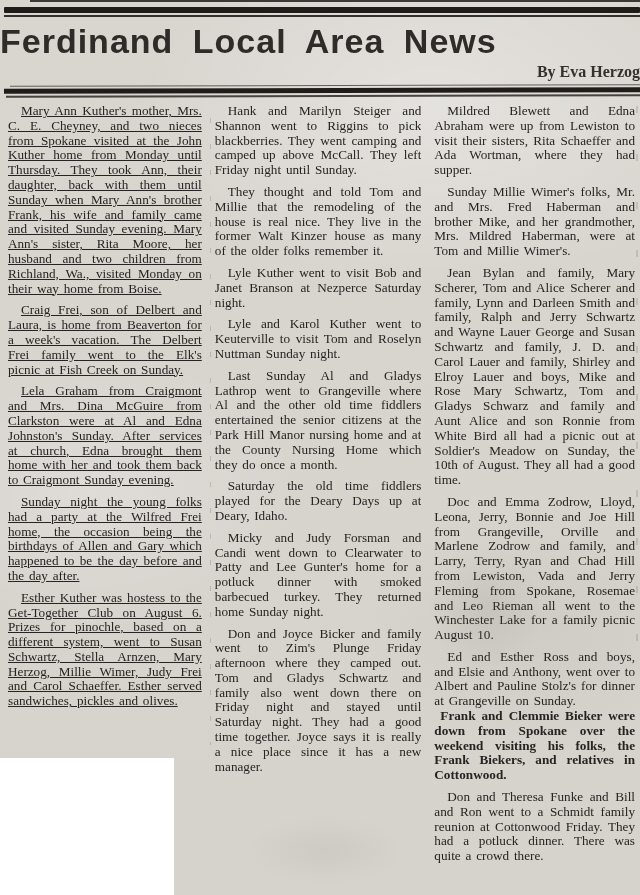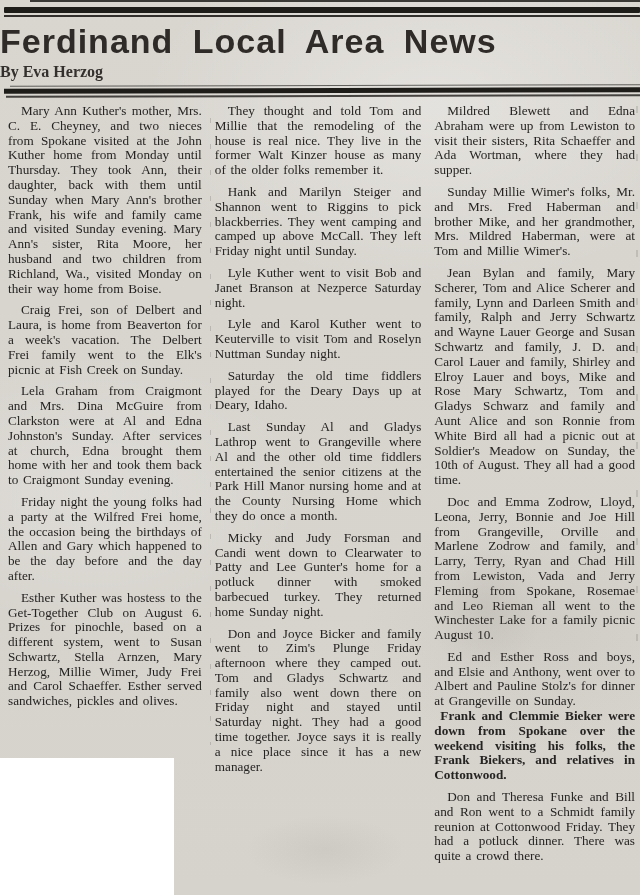--- a/index.html
+++ b/index.html
@@ -40,37 +40,38 @@
     font-weight: 700;
     font-size: 34px;
     line-height: 40px;
     letter-spacing: 1px;
     word-spacing: 9px;
     color: #2e2b28;
   }
   .byline {
     position: absolute;
     top: 62px; left: 0; right: 0;
-    text-align: left;
+    text-align: right;
     font-family: "Liberation Serif", serif;
     font-weight: 600;
     font-size: 16px;
     line-height: 20px;
     color: #33302d;
+    padding-left: 28px;
   }
 
   
   .columns {
     position: absolute;
     top: 104px; left: 8px; right: 5px; bottom: 0;
     display: flex;
     gap: 13px;
   }
   .col { overflow: hidden; }
-  .col-1 { width: 197px; }
+  .col-1 { width: 197px; text-decoration: underline; }
   .col-2 { width: 210px; }
   .col-3 { width: 204px; }
   .col p {
     margin: 0;
     text-align: justify;
     text-indent: 13px;
     font-size: 13.2px;
     line-height: 14.8px;
     word-spacing: 1.5px;
     color: #262422;
@@ -136,31 +137,31 @@
   <div class="rule rule-thin-b"></div>
   <div class="rule rule-thick-b"></div>
   <div class="rule rule-thin-c"></div>
 
   <div class="columns">
 
     <div class="col col-1">
       <p>Mary Ann Kuther's mother, Mrs. C. E. Cheyney, and two nieces from Spokane visited at the John Kuther home from Monday until Thursday.  They took Ann, their daughter, back with them until Sunday when Mary Ann's brother Frank, his wife and family came and visited Sunday evening.  Mary Ann's sister, Rita Moore, her husband and two children from Richland, Wa., visited Monday on their way home from Boise.</p>
       <p>Craig Frei, son of Delbert and Laura, is home from Beaverton for a week's vacation.  The Delbert Frei family went to the Elk's picnic at Fish Creek on Sunday.</p>
       <p>Lela Graham from Craigmont and Mrs. Dina McGuire from Clarkston were at Al and Edna Johnston's Sunday.  After services at church, Edna brought them home with her and took them back to Craigmont Sunday evening.</p>
-      <p>Friday night the young folks had a party at the Wilfred Frei home, the occasion being the birthdays of Allen and Gary which happened to be the day before and the day after.</p>
+      <p>Sunday night the young folks had a party at the Wilfred Frei home, the occasion being the birthdays of Allen and Gary which happened to be the day before and the day after.</p>
       <p>Esther Kuther was hostess to the Get-Together Club on August 6.  Prizes for pinochle, based on a different system, went to Susan Schwartz, Stella Arnzen, Mary Herzog, Millie Wimer, Judy Frei and Carol Schaeffer.  Esther served sandwiches, pickles and olives.</p>
     </div>
 
     <div class="col col-2">
+      <p>Hank and Marilyn Steiger and Shannon went to Riggins to pick blackberries.  They went camping and camped up above McCall. They left Friday night until Sunday.</p>
       <p>They thought and told Tom and Millie that the remodeling of the house is real nice.  They live in the former Walt Kinzer house as many of the older folks remember it.</p>
-      <p>Hank and Marilyn Steiger and Shannon went to Riggins to pick blackberries.  They went camping and camped up above McCall. They left Friday night until Sunday.</p>
       <p>Lyle Kuther went to visit Bob and Janet Branson at Nezperce Saturday night.</p>
       <p>Lyle and Karol Kuther went to Keuterville to visit Tom and Roselyn Nuttman Sunday night.</p>
+      <p>Last Sunday Al and Gladys Lathrop went to Grangeville where Al and the other old time fiddlers entertained the senior citizens at the Park Hill Manor nursing home and at the County Nursing Home which they do once a month.</p>
       <p>Saturday the old time fiddlers played for the Deary Days up at Deary, Idaho.</p>
-      <p>Last Sunday Al and Gladys Lathrop went to Grangeville where Al and the other old time fiddlers entertained the senior citizens at the Park Hill Manor nursing home and at the County Nursing Home which they do once a month.</p>
       <p>Micky and Judy Forsman and Candi went down to Clearwater to Patty and Lee Gunter's home for a potluck dinner with smoked barbecued turkey.  They returned home Sunday night.</p>
       <p>Don and Joyce Bicker and family went to Zim's Plunge Friday afternoon where they camped out.  Tom and Gladys Schwartz and family also went down there on Friday night and stayed until Saturday night.  They had a good time together.  Joyce says it is really a nice place since it has a new manager.</p>
     </div>
 
     <div class="col col-3">
       <p>Mildred Blewett and Edna Abraham were up from Lewiston to visit their sisters, Rita Schaeffer and Ada Wortman, where they had supper.</p>
       <p>Sunday Millie Wimer's folks, Mr. and Mrs. Fred Haberman and brother Mike, and her grandmother, Mrs. Mildred Haberman, were at Tom and Millie Wimer's.</p>
       <p>Jean Bylan and family, Mary Scherer, Tom and Alice Scherer and family, Lynn and Darleen Smith and family,  Ralph and Jerry Schwartz and Wayne Lauer George and Susan Schwartz and family, J. D. and Carol Lauer and family, Shirley and Elroy Lauer and boys, Mike and Rose Mary Schwartz, Tom and Gladys Schwarz and family and Aunt Alice and son Ronnie from White Bird all had a picnic out at Soldier's Meadow on Sunday, the 10th of August.  They all had a good time.</p>
       <p>Doc and Emma Zodrow, Lloyd, Leona, Jerry, Bonnie and Joe Hill from Grangeville, Orville and Marlene Zodrow and family, and Larry, Terry, Ryan and Chad Hill from Lewiston, Vada and Jerry Fleming from Spokane, Rosemae and Leo Rieman all went to the Winchester Lake for a family picnic August 10.</p>
       <p>Ed and Esther Ross and boys, and Elsie and Anthony, went over to Albert and Pauline Stolz's for dinner at Grangeville on Sunday.</p>

